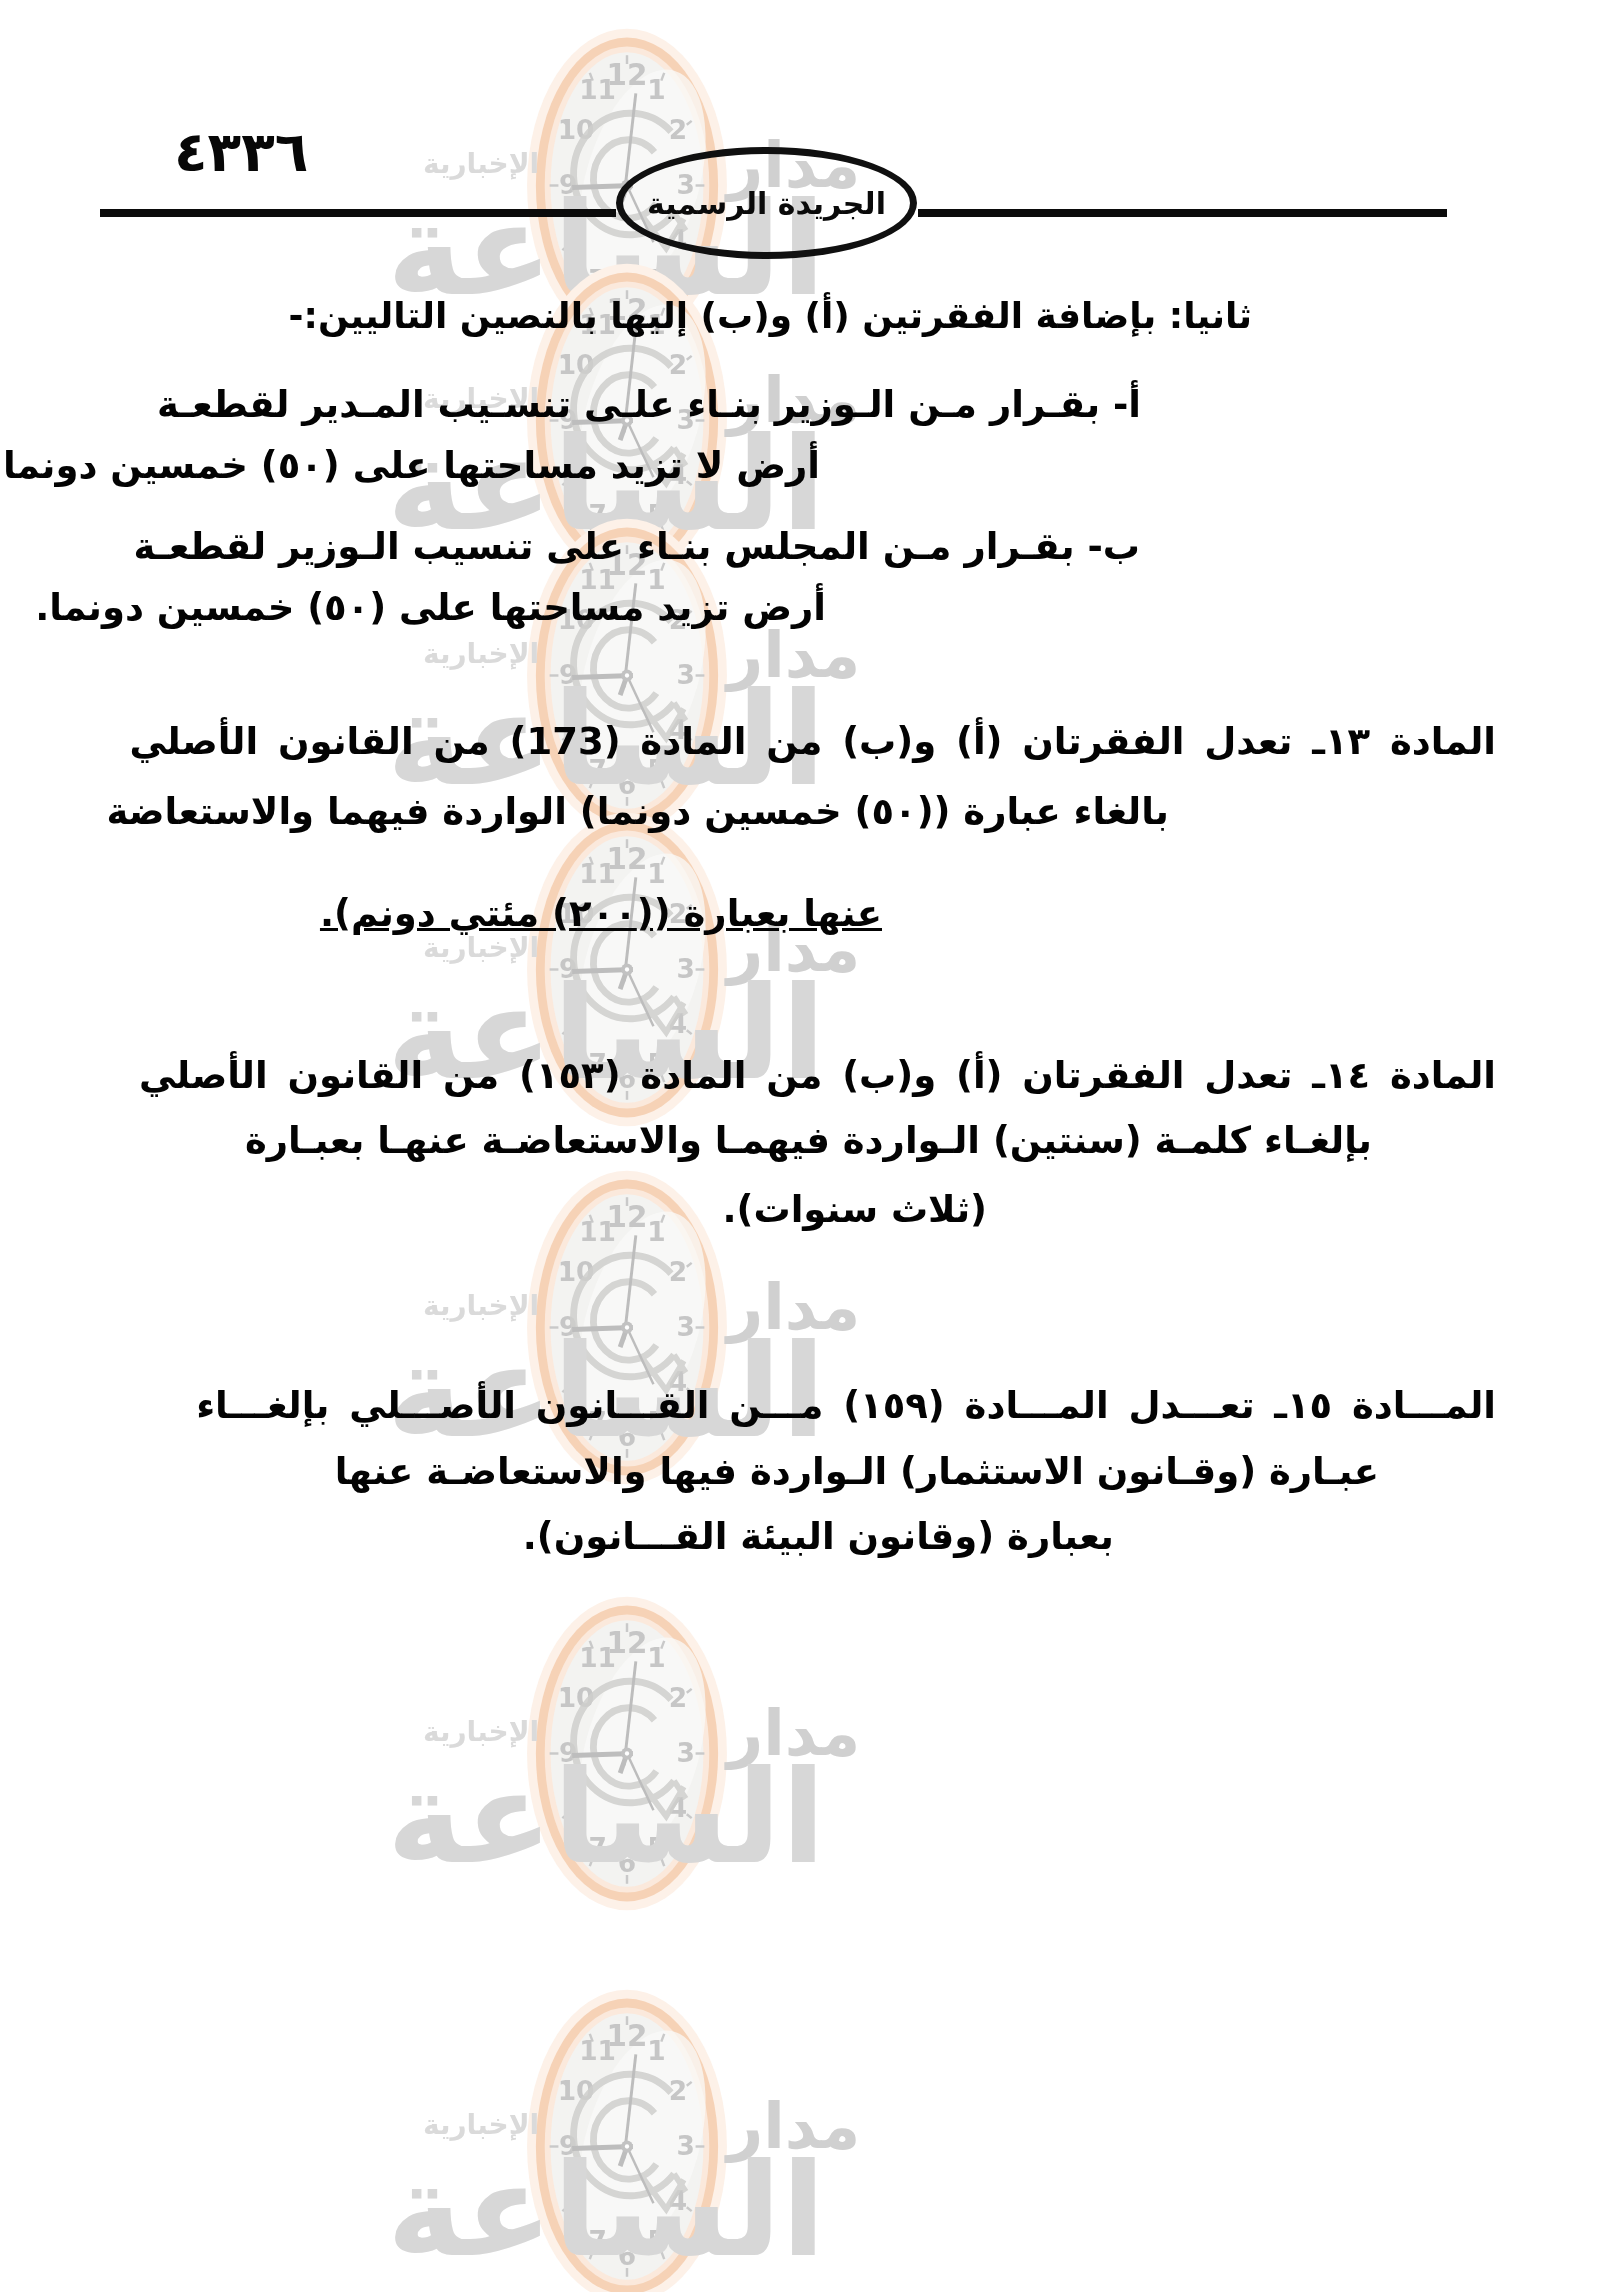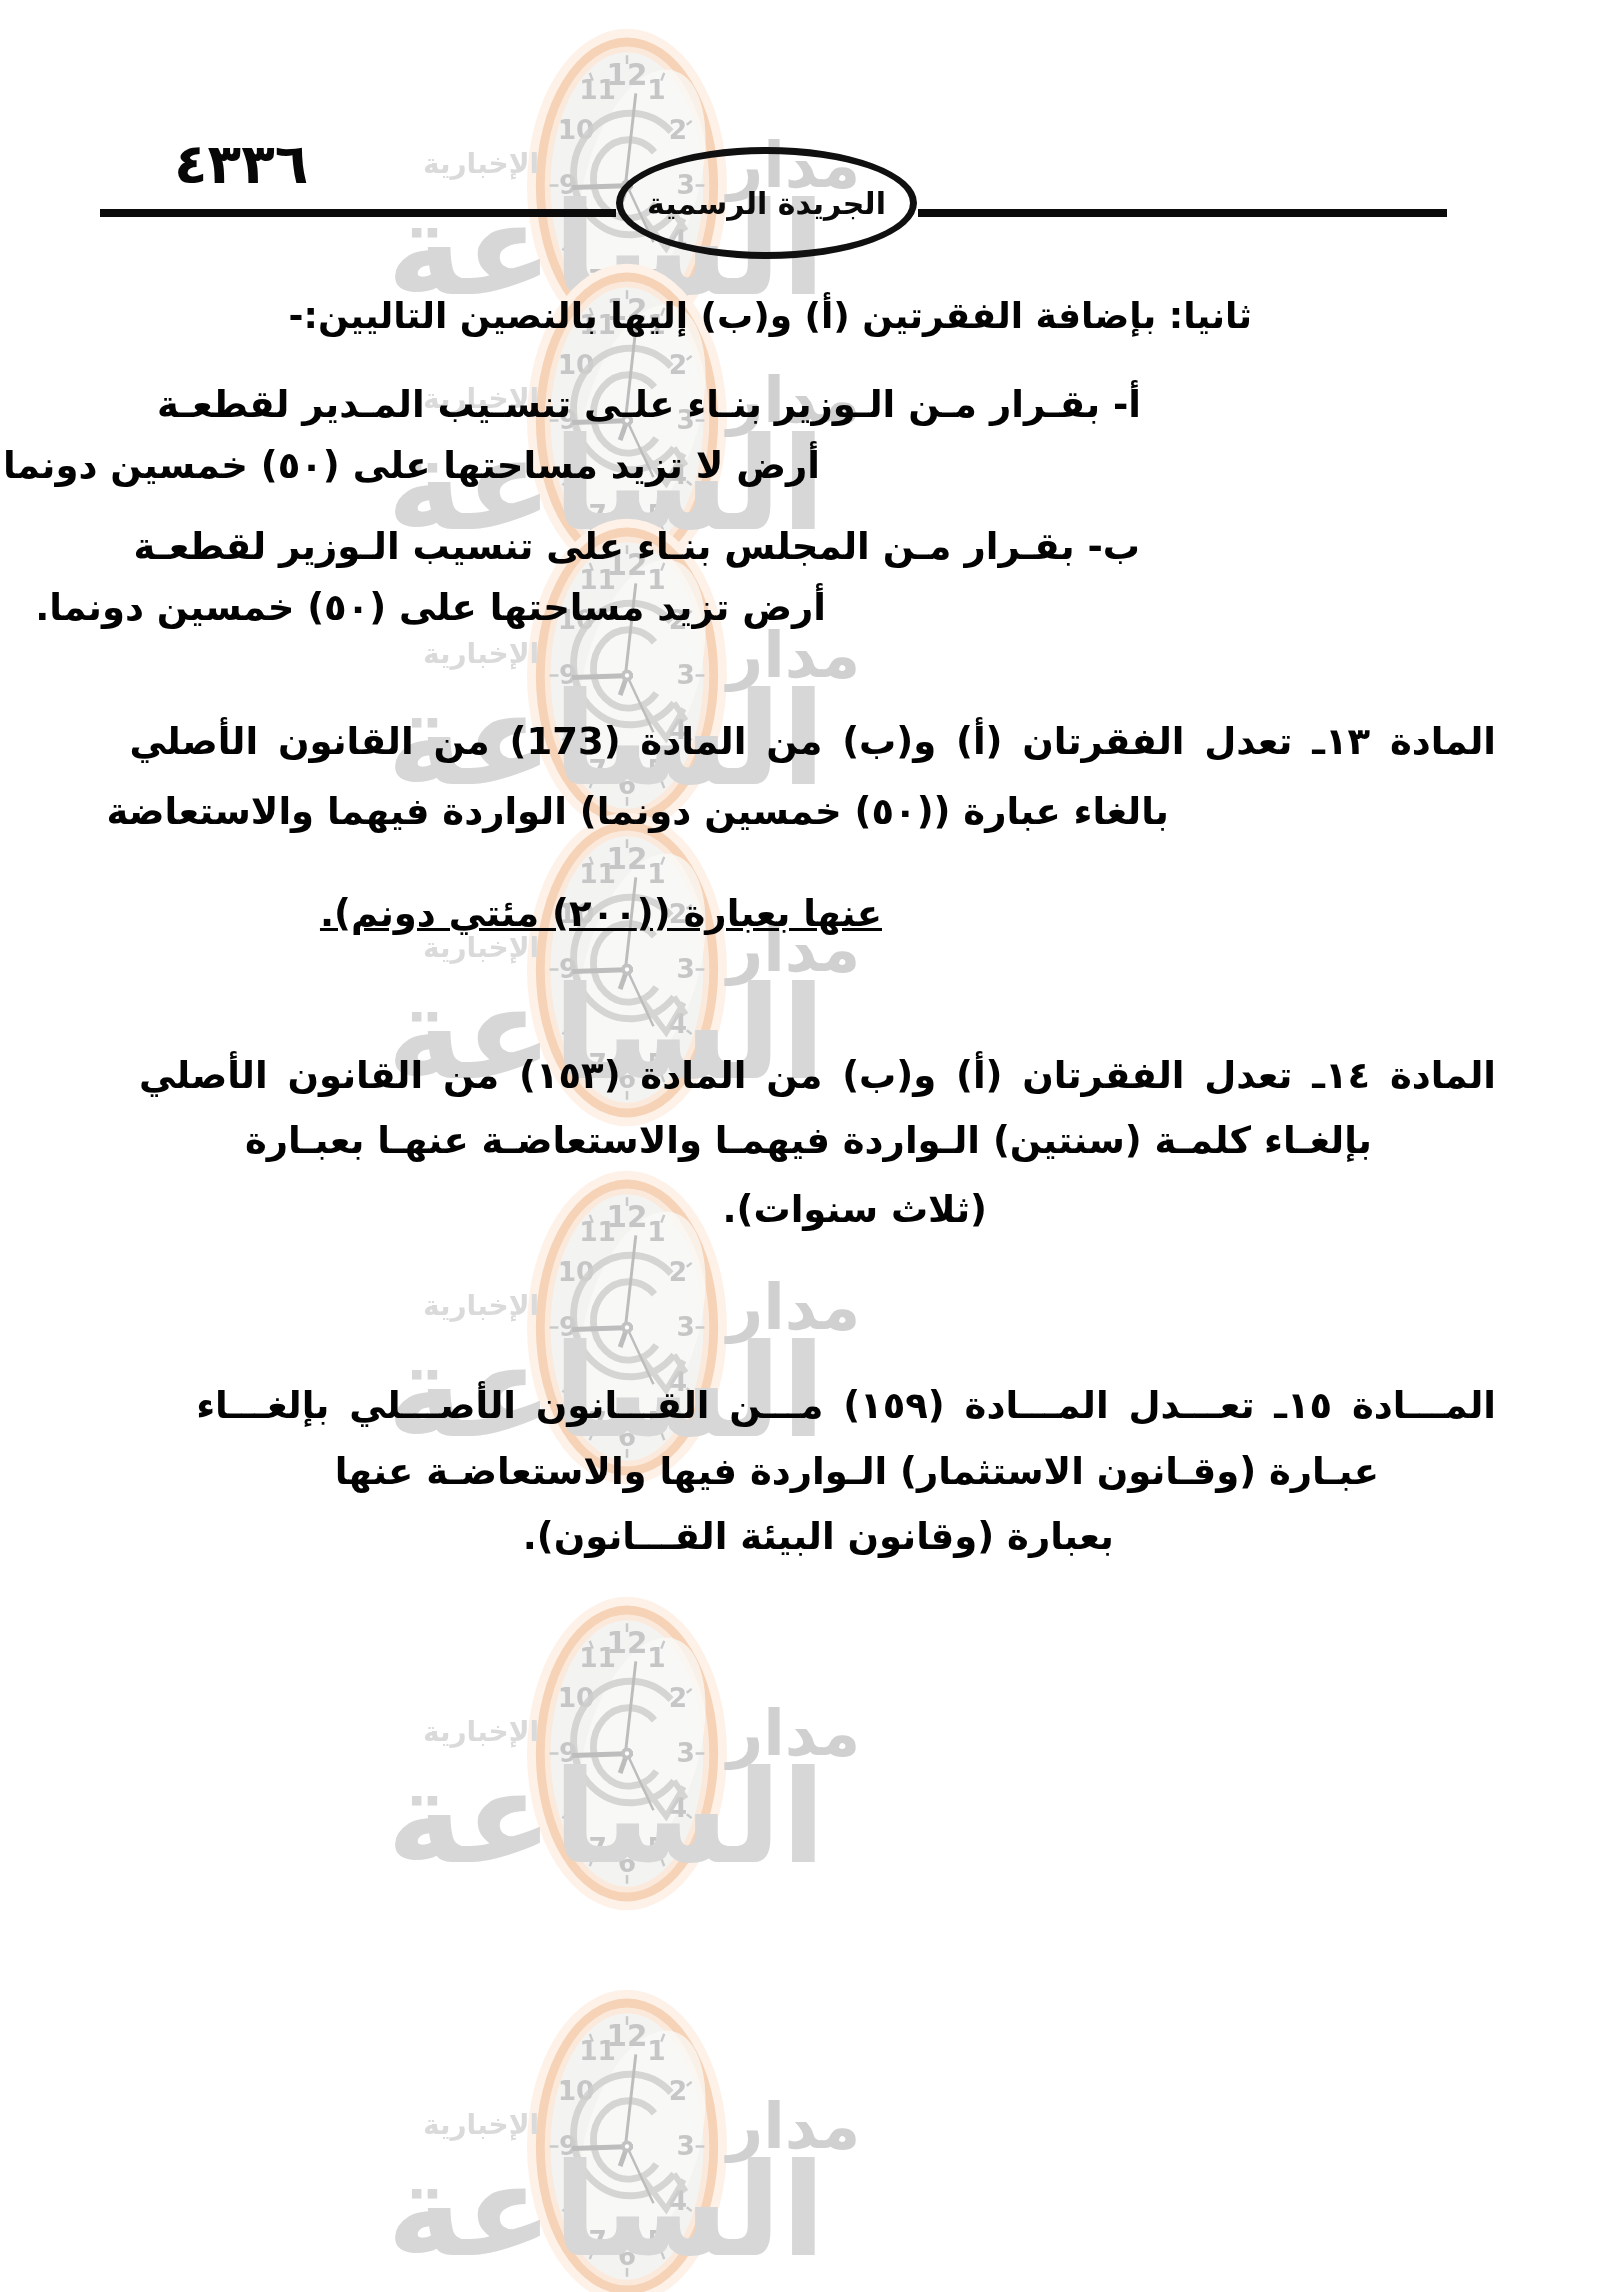--- a/index.html
+++ b/index.html
@@ -21,21 +21,21 @@
   
   #content{position:absolute;inset:0;z-index:1;}
   .line{
     position:absolute;direction:rtl;white-space:nowrap;
     font-weight:bold;color:#030303;font-size:37px;
     font-family:"DejaVu Sans", sans-serif;
   }
   .wide{word-spacing:6.9px;letter-spacing:0.5px;}
   #page-number{
     position:absolute;left:174px;top:120px;
-    font-size:55px;font-weight:bold;color:#070707;direction:rtl;margin-top:12px;
+    font-size:55px;font-weight:bold;color:#070707;direction:rtl;
   }
   .rule{position:absolute;top:209px;height:7.8px;background:#0b0b0b;}
   #rule-left{left:100px;width:516px;}
   #rule-right{left:918px;width:529px;}
   #header-ellipse{
     position:absolute;left:616px;top:147px;width:287px;height:98px;
     border:7.8px solid #101010;border-radius:50%;
     background:transparent;
     display:flex;align-items:center;justify-content:center;
   }

